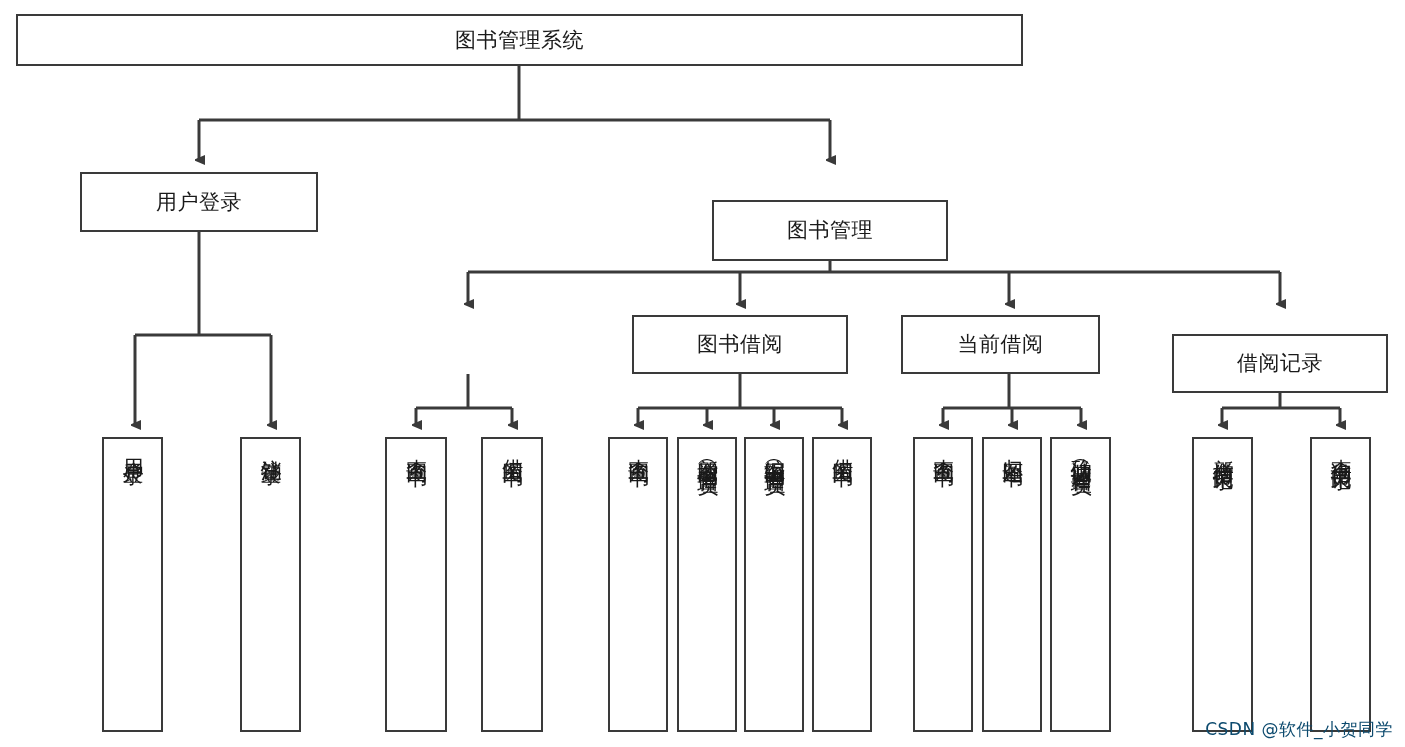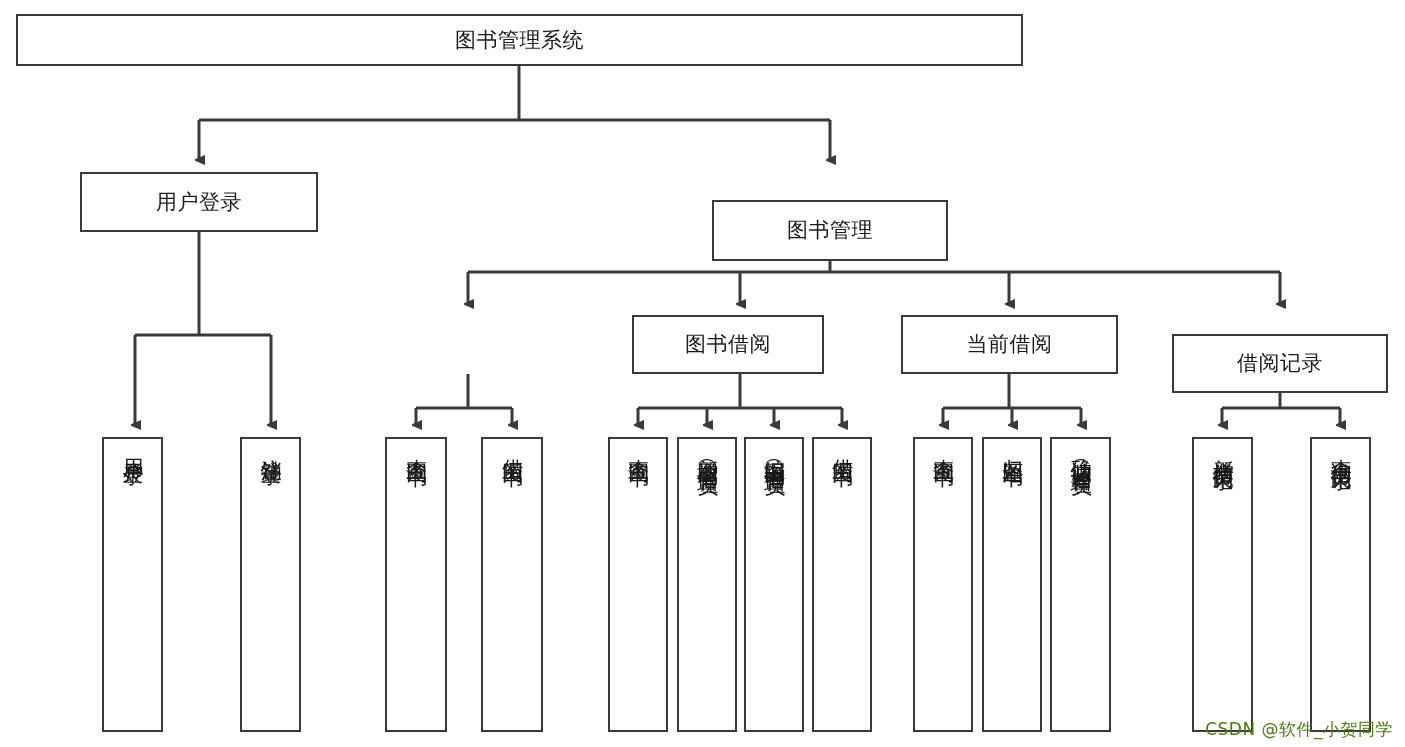--- a/index.html
+++ b/index.html
@@ -60,21 +60,21 @@
     font-size: 21px;
     line-height: 1.12;
     letter-spacing: 2.5px;
     white-space: nowrap;
   }
   .watermark {
     position: absolute;
     right: 12px;
     bottom: 6px;
     font-size: 17px;
-    color: #4d7c0f;
+    color: #0c4a6e;
     letter-spacing: 0.5px;
     z-index: 5;
     white-space: nowrap;
   }
 </style>
 </head>
 <body>
 
 <div id="canvas">
 
@@ -133,24 +133,24 @@
     <span class="label">图书管理系统</span>
   </div>
 
   <div class="node h" style="left: 80px; top: 172px; width: 238px; height: 60px;">
     <span class="label">用户登录</span>
   </div>
   <div class="node h" style="left: 712px; top: 171px; width: 236px; height: 61px; margin-top: 29px;">
     <span class="label">图书管理</span>
   </div>
 
-  <div class="node h" style="left: 632px; top: 315px; width: 192px; height: 59px;">
+  <div class="node h" style="left: 632px; top: 315px; width: 216px; height: 59px;">
     <span class="label">图书借阅</span>
   </div>
-  <div class="node h" style="left: 901px; top: 315px; width: 217px; height: 59px;">
+  <div class="node h" style="left: 901px; top: 315px; width: 199px; height: 59px;">
     <span class="label">当前借阅</span>
   </div>
   <div class="node h" style="left: 1172px; top: 315px; width: 216px; height: 59px; margin-top: 19px;">
     <span class="label">借阅记录</span>
   </div>
 
   <div class="node v" style="left: 102px; top: 437px; width: 61px; height: 295px;">
     <span class="label">用户登录</span>
   </div>
   <div class="node v" style="left: 240px; top: 437px; width: 61px; height: 295px;">

